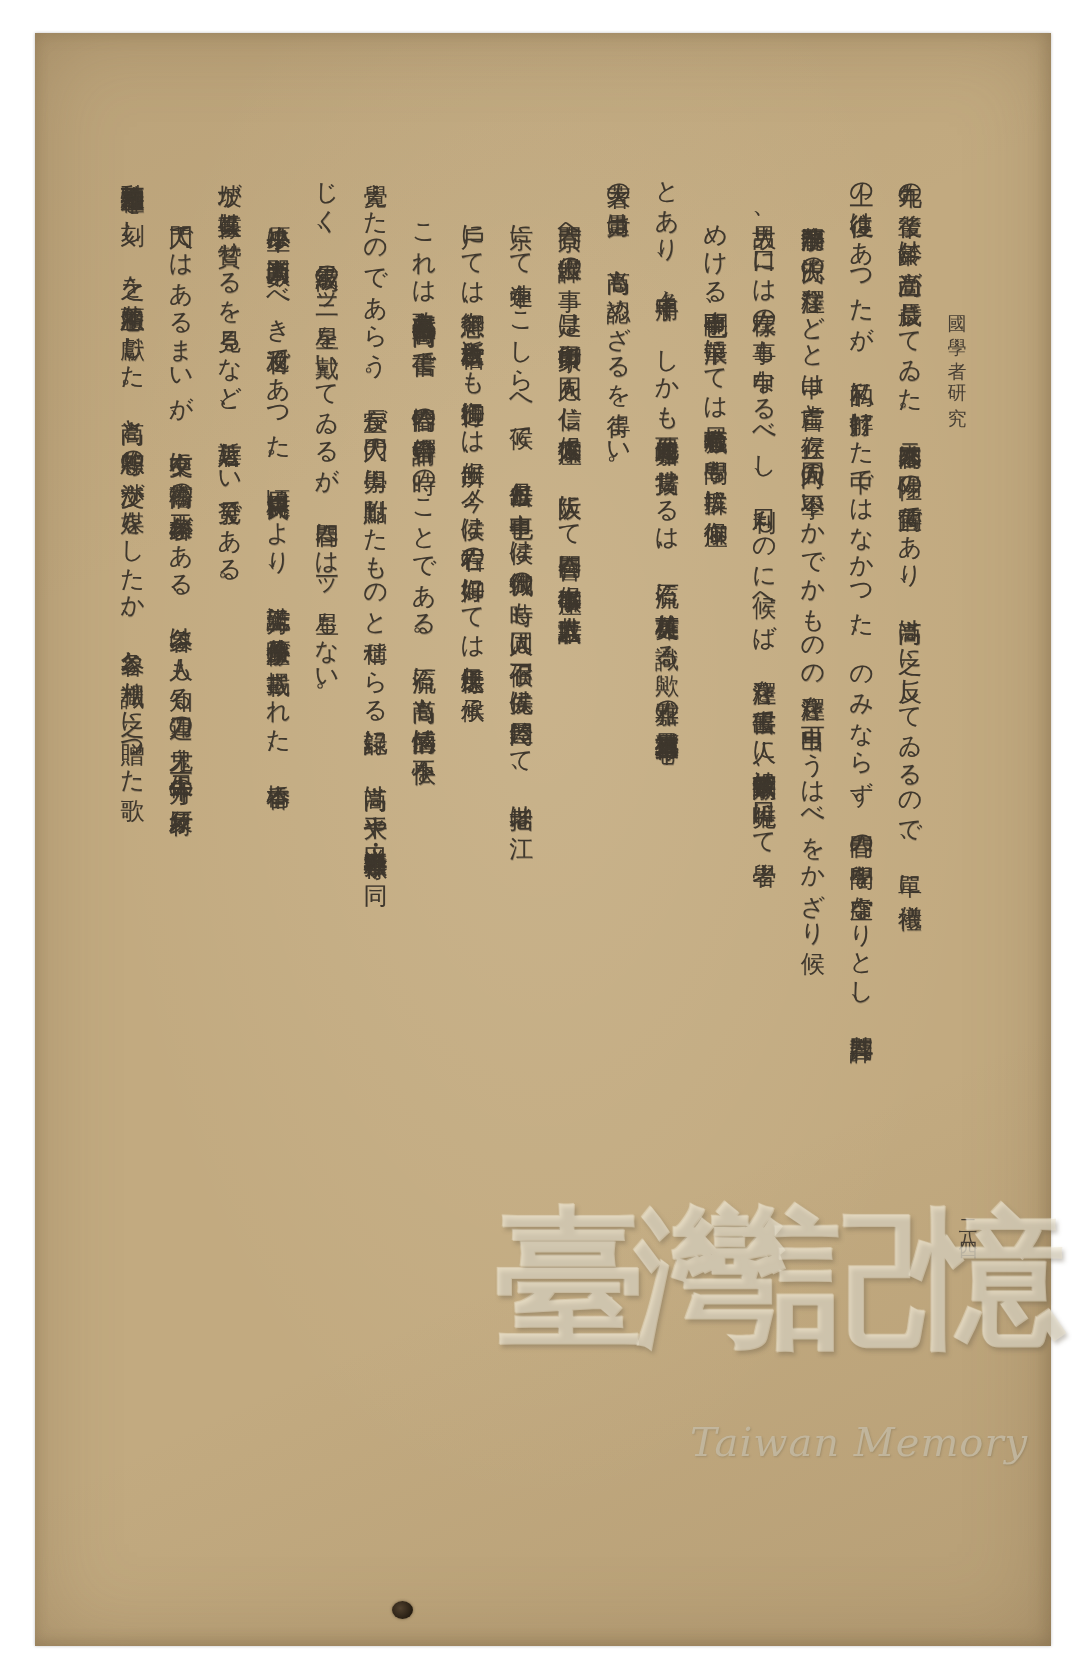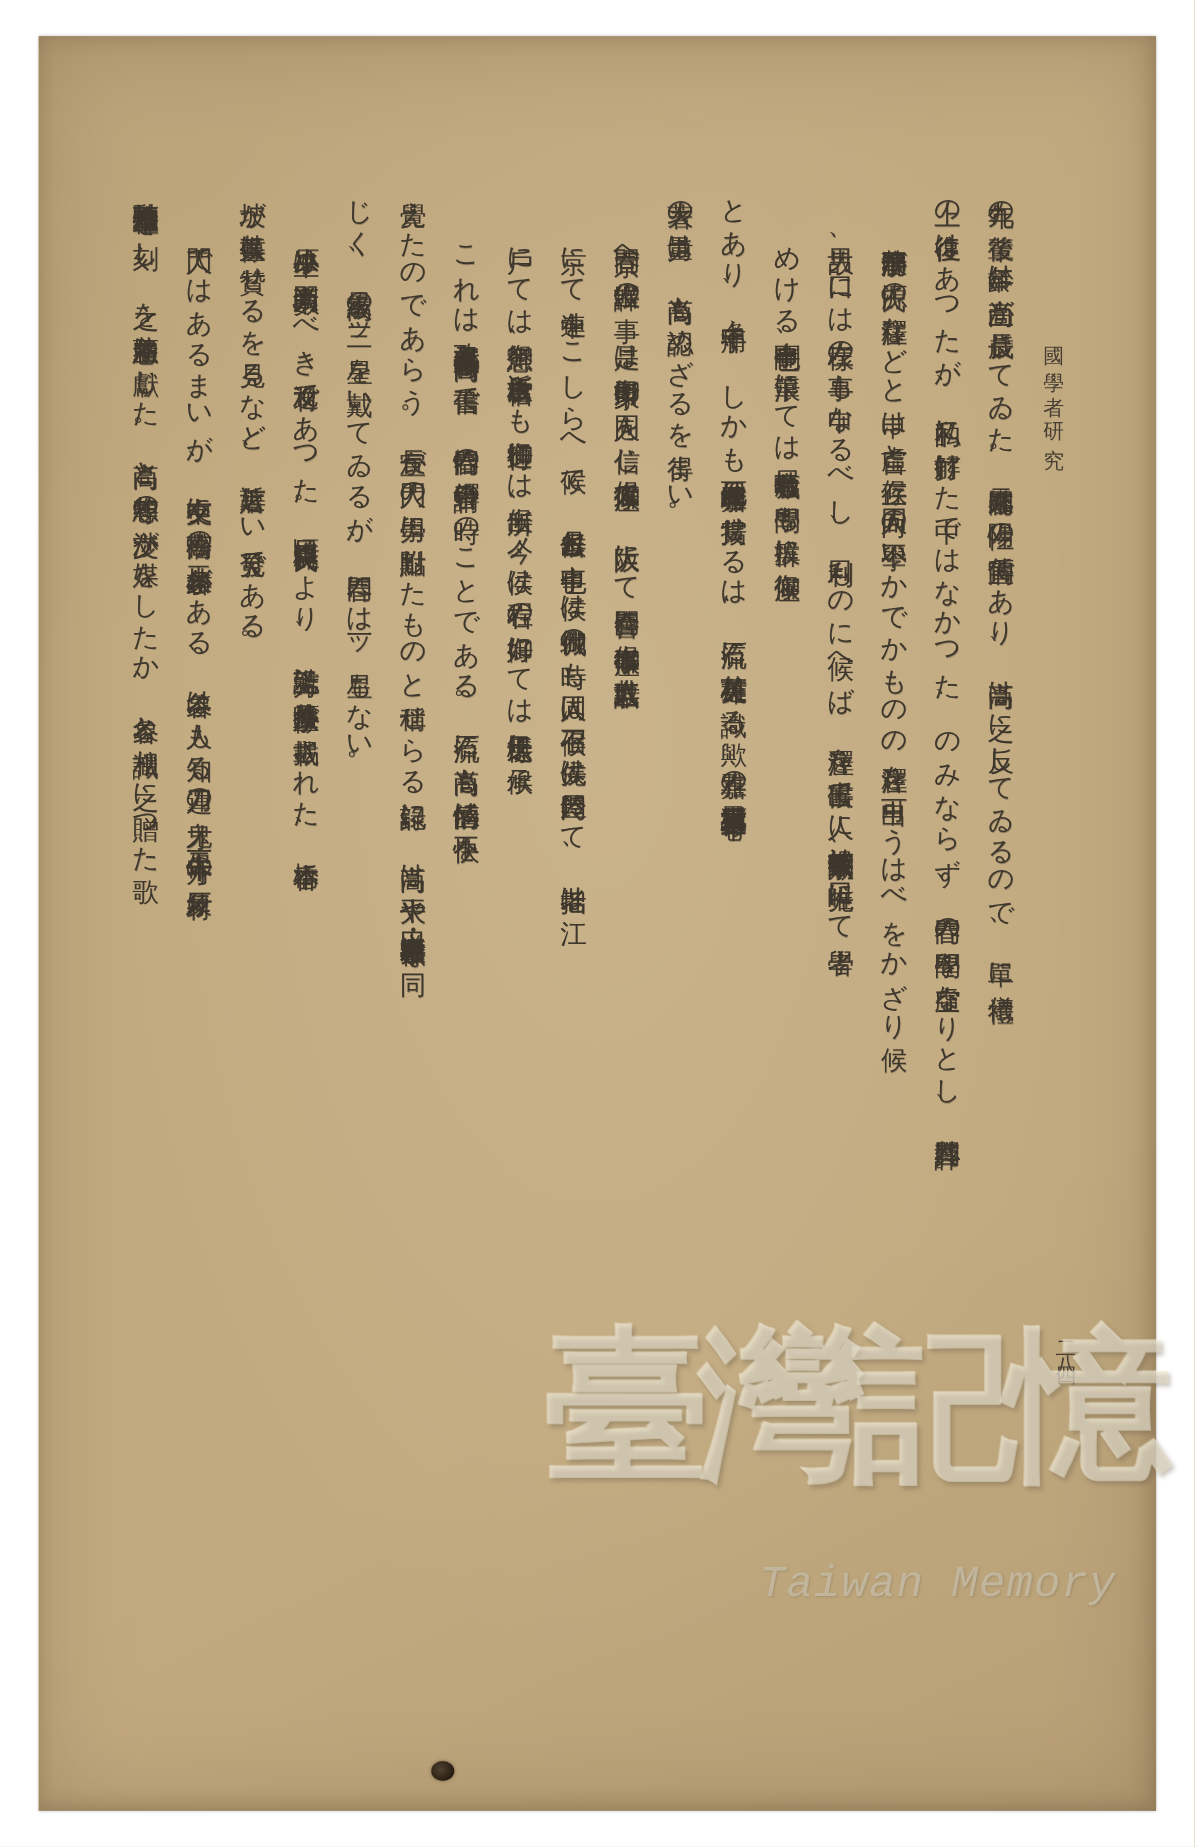--- a/index.html
+++ b/index.html
@@ -53,21 +53,20 @@
     pointer-events:none;
     text-align:right;
   }
   .wm-latin{
     position:absolute;left:655px;top:1386px;
     font-size:40px;font-style:italic;
     letter-spacing:1px;white-space:nowrap;
     color:rgba(196,186,163,0.88);
     text-shadow:1px 1px 2px rgba(110,98,76,0.30);
     pointer-events:none;
-    font-family:Liberation Mono, monospace;
   }
   .wm-library{
     position:absolute;left:428px;top:1428px;
     font-size:58px;font-weight:bold;letter-spacing:6px;white-space:nowrap;
     color:rgba(200,190,166,0.28);
     -webkit-text-stroke:2px rgba(232,224,203,0.85);
     text-shadow:1px 2px 3px rgba(105,92,70,0.30);
     pointer-events:none;
   }
   .ink-spot{

